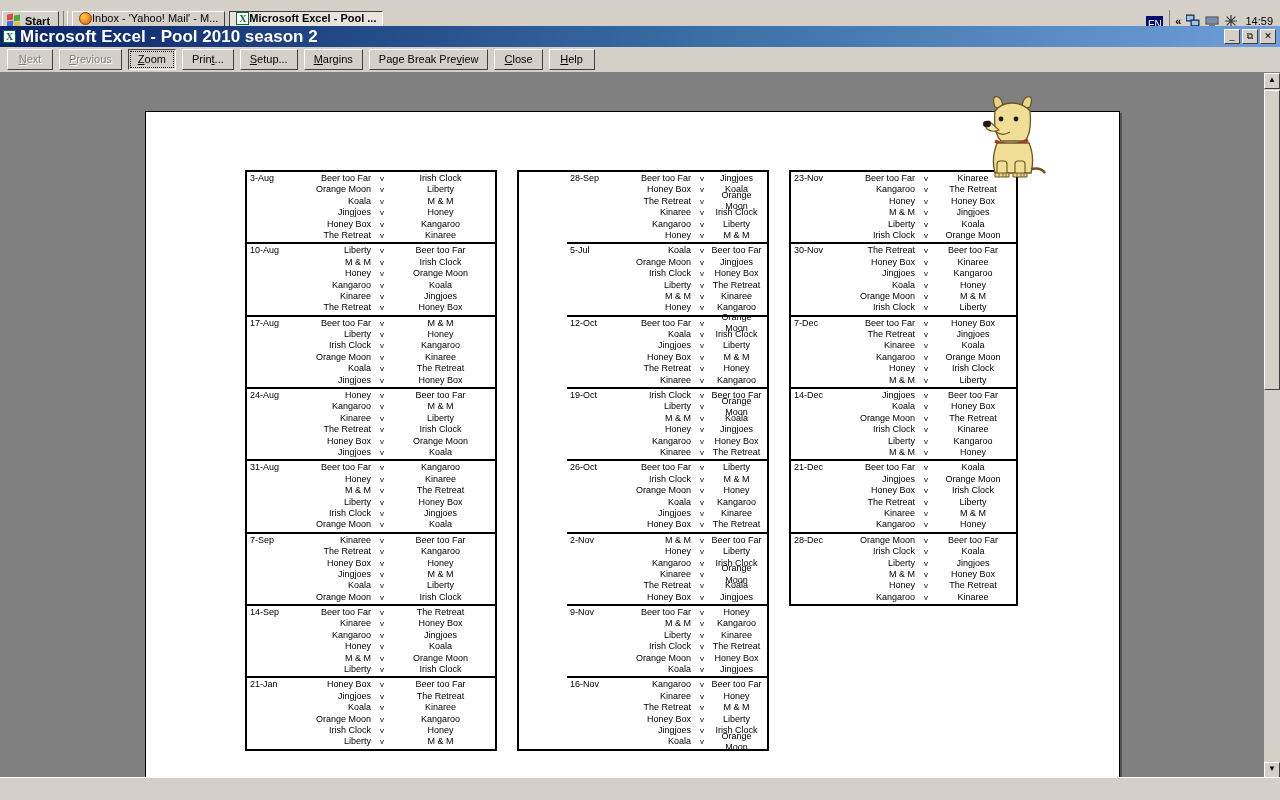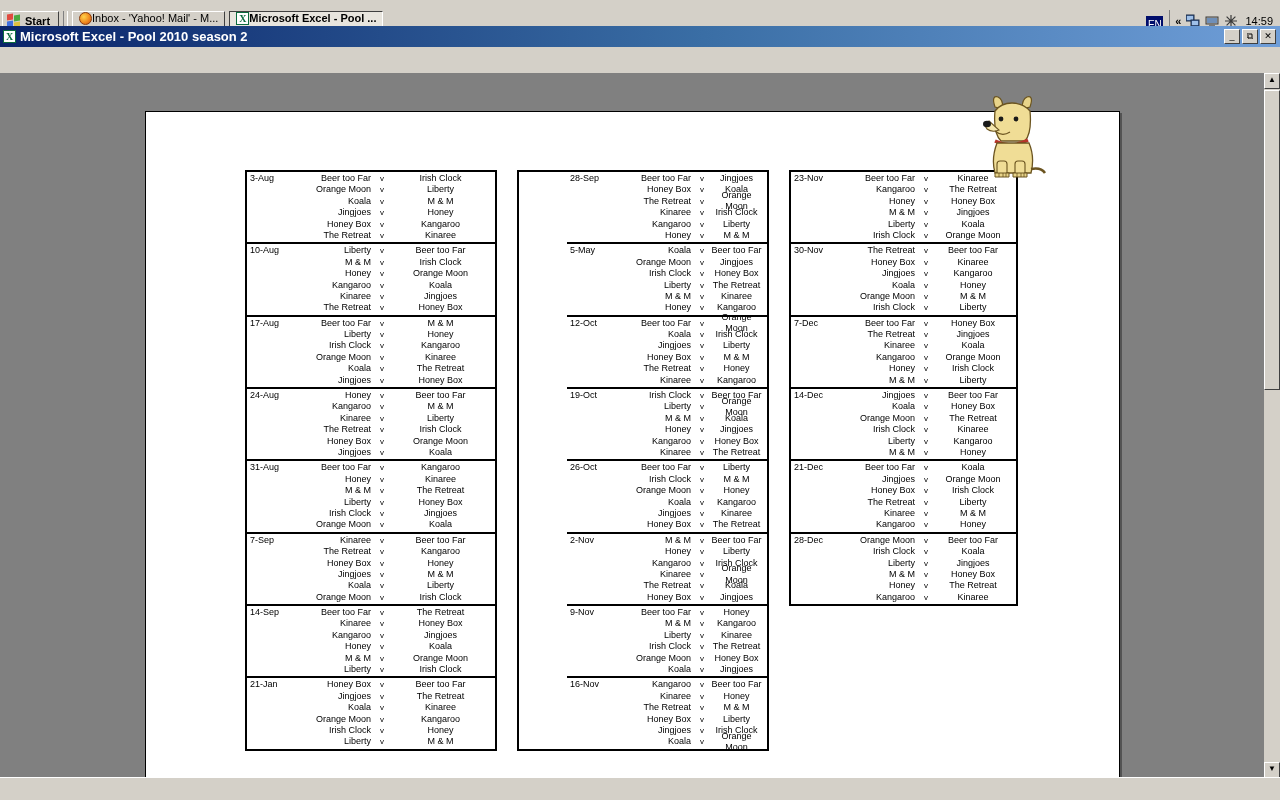--- a/index.html
+++ b/index.html
@@ -94,21 +94,21 @@
     position: absolute; left: 0; top: 26px; width: 1280px; height: 774px;
     background: #d4d0c8;
   }
   #titlebar {
     height: 21px; box-sizing: border-box;
     background: linear-gradient(to right, #0a246a 0%, #3a6ea5 55%, #6f9ed8 100%);
     display: flex; align-items: center; padding: 0 2px 0 3px;
     color: #fff;
   }
   #titlebar .ttl {
-    font-size: 13px; font-weight: bold; margin-left: 4px;
+    font-size: 17px; font-weight: bold; margin-left: 4px;
     font-family: "Liberation Sans", sans-serif;
   }
   .winbtns { margin-left: auto; display: flex; gap: 2px; padding-right: 2px; }
   .winbtn {
     width: 16px; height: 15px; box-sizing: border-box;
     background: #d4d0c8;
     border: 1px solid; border-color: #fff #404040 #404040 #fff;
     font-size: 9px; line-height: 12px; text-align: center; color: #000;
     font-family: "Liberation Sans", sans-serif;
     position: relative; overflow: hidden;
@@ -289,20 +289,31 @@
         </span>
       <span class="winbtn">
           <b>⧉</b>
         </span>
       <span class="winbtn">
           <b>✕</b>
         </span>
     </span>
   </div>
 
+  <div id="prevbar">
+    <div class="pbtn disabled"><u>N</u>ext</div>
+    <div class="pbtn disabled"><u>P</u>revious</div>
+    <div class="pbtn focus"><u>Z</u>oom</div>
+    <div class="pbtn">Prin<u>t</u>...</div>
+    <div class="pbtn"><u>S</u>etup...</div>
+    <div class="pbtn"><u>M</u>argins</div>
+    <div class="pbtn">Page Break Pre<u>v</u>iew</div>
+    <div class="pbtn"><u>C</u>lose</div>
+    <div class="pbtn"><u>H</u>elp</div>
+  </div>
 
   <div id="prevarea">
 
     <div id="page">
 
       <div class="col c1">
         <div class="wk">
           <span class="date">3-Aug</span>
           <div class="fx">
               <span class="home">Beer too Far</span>
@@ -596,21 +607,21 @@
               <span class="v">v</span>
               <span class="away">Liberty</span>
             </div>
           <div class="fx">
               <span class="home">Honey</span>
               <span class="v">v</span>
               <span class="away">M &amp; M</span>
             </div>
         </div>
         <div class="wk">
-          <span class="date">5-May</span>
+          <span class="date">5-Jul</span>
           <div class="fx">
               <span class="home">Koala</span>
               <span class="v">v</span>
               <span class="away">Beer too Far</span>
             </div>
           <div class="fx">
               <span class="home">Orange Moon</span>
               <span class="v">v</span>
               <span class="away">Jingjoes</span>
             </div>

